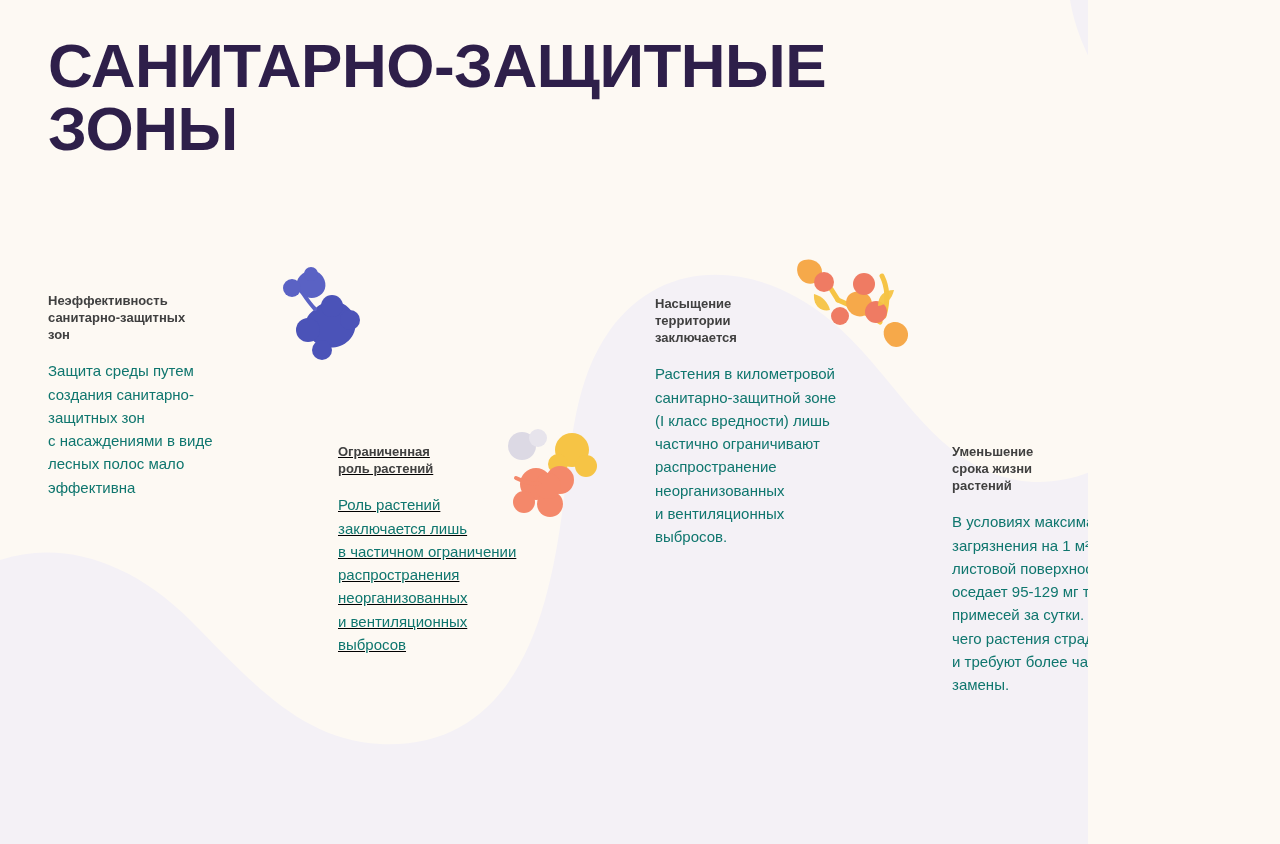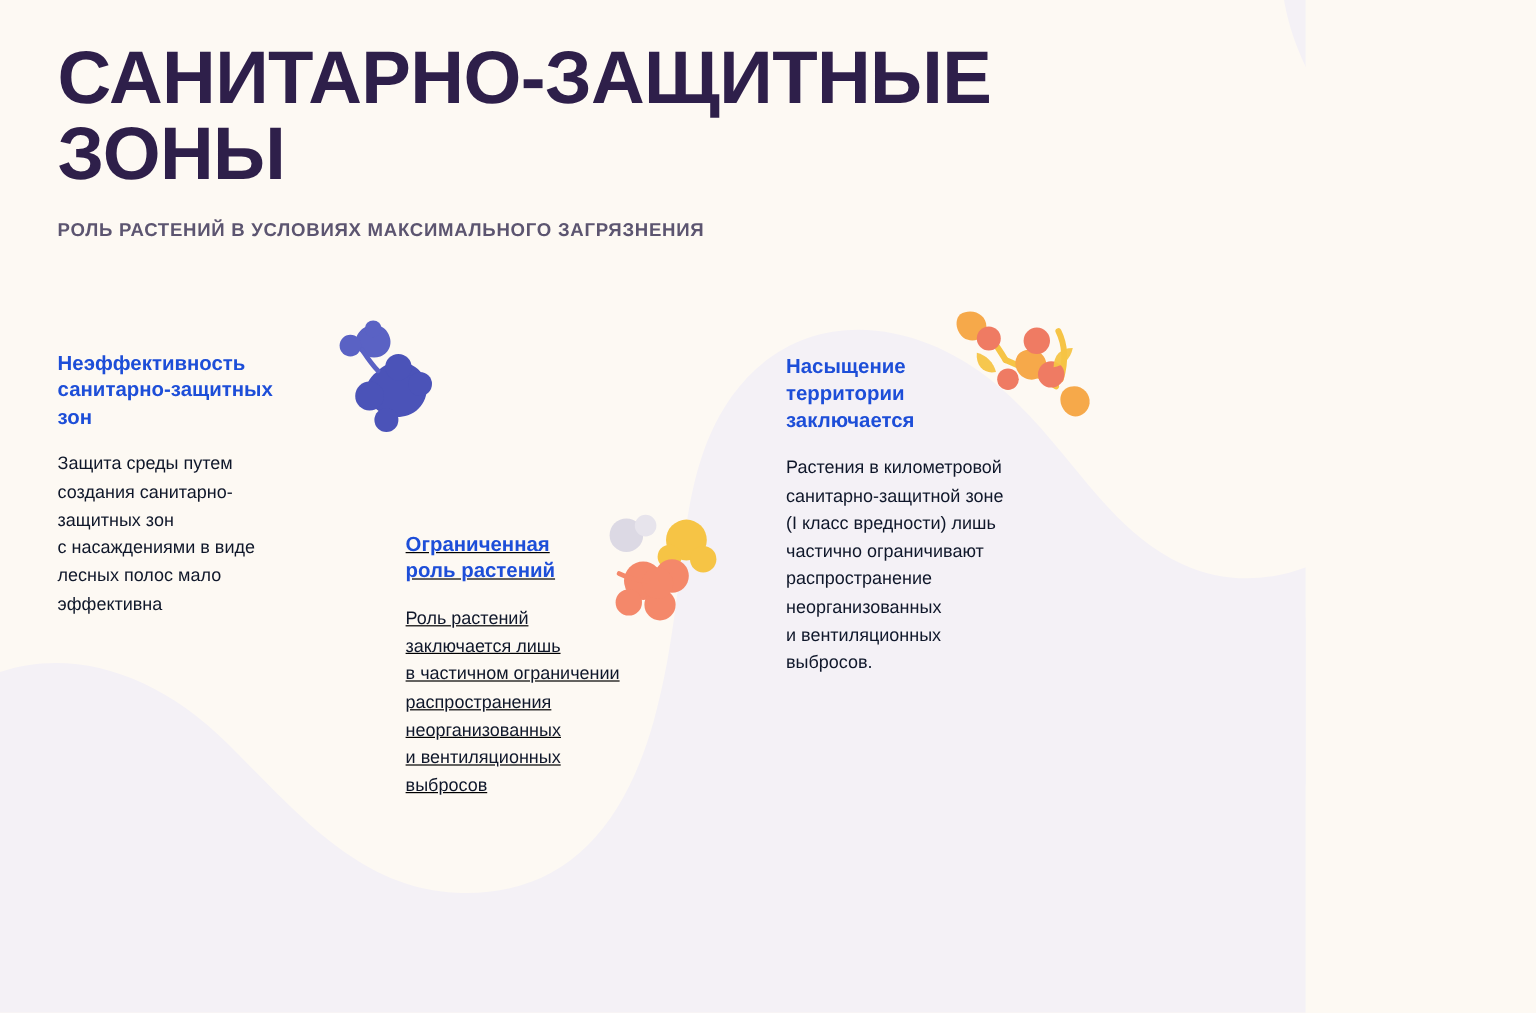--- a/index.html
+++ b/index.html
@@ -56,32 +56,32 @@
     letter-spacing: 0.6px;
     color: #5c5570;
     text-transform: uppercase;
   }
 
   
   .card {
     position: absolute;
   }
   .card-title {
-    font-size: 17px;
+    font-size: 13px;
     font-weight: bold;
-    color: #1d4ed8;
+    color: #404040;
     line-height: 1.32;
     white-space: pre-line;
     margin: 0;
   }
   .card-body {
     margin-top: 16px;
     font-size: 15px;
     line-height: 1.55;
-    color: #0f172a;
+    color: #0f766e;
     white-space: pre-line;
   }
 
   #card-1 { left: 48px; top: 292px; width: 240px; }
   #card-2 { left: 338px; top: 443px; width: 236px; text-decoration: underline; }
   #card-3 { left: 655px; top: 295px; width: 238px; }
   #card-4 { left: 952px; top: 443px; width: 248px; }
 
   
   .illus {
@@ -101,21 +101,20 @@
     <rect x="0" y="0" width="1280" height="844" fill="#fdf9f3"></rect>
     <path d="M1280,0 L1280,760 C1180,790 1120,740 1090,660 C1055,565 1100,470 1140,390 C1180,310 1190,230 1150,160 C1120,108 1080,60 1070,0 Z" fill="#f4f1f6"></path>
     <path d="M0,844 L0,560 C60,540 130,560 190,620 C250,680 300,740 380,744 C470,748 520,690 545,600 C575,492 560,400 610,330 C665,254 760,262 830,320 C890,370 920,440 985,470 C1050,500 1120,470 1160,420 C1210,358 1230,300 1280,276 L1280,844 Z" fill="#f4f1f6"></path>
     <path d="M1280,300 C1220,330 1180,395 1160,470 C1140,545 1160,620 1210,670 C1240,700 1265,716 1280,722 Z" fill="#efebf3"></path>
   </svg>
 
   <div class="content">
 
     <div class="header">
       <h1 class="title">САНИТАРНО-ЗАЩИТНЫЕ ЗОНЫ</h1>
-      <div class="subtitle">РОЛЬ РАСТЕНИЙ В УСЛОВИЯХ МАКСИМАЛЬНОГО ЗАГРЯЗНЕНИЯ</div>
     </div>
 
     <div class="illus" id="illus-1">
       <svg width="110" height="110" viewBox="0 0 110 110" aria-hidden="true">
         <g fill="#5a62c4">
           <path d="M38 18c6-7 18-7 23 1 5 8 2 17-6 20-9 3-18-2-20-10-1-4 0-8 3-11z"></path>
           <circle cx="30" cy="30" r="9"></circle>
           <circle cx="49" cy="16" r="7"></circle>
         </g>
         <g fill="#4b53b8">
@@ -223,15 +222,28 @@
       <p class="card-body">Растения в километровой
 санитарно-защитной зоне
 (I класс вредности) лишь
 частично ограничивают
 распространение
 неорганизованных
 и вентиляционных
 выбросов.</p>
     </div>
 
+    <div class="card" id="card-4">
+      <h2 class="card-title">Уменьшение
+срока жизни
+растений</h2>
+      <p class="card-body">В условиях максимального
+загрязнения на 1 м²
+листовой поверхности
+оседает 95-129 мг твердых
+примесей за сутки. Из-за
+чего растения страдают
+и требуют более частой
+замены.</p>
+    </div>
 
   </div>
 </div>
 
 </body></html>

